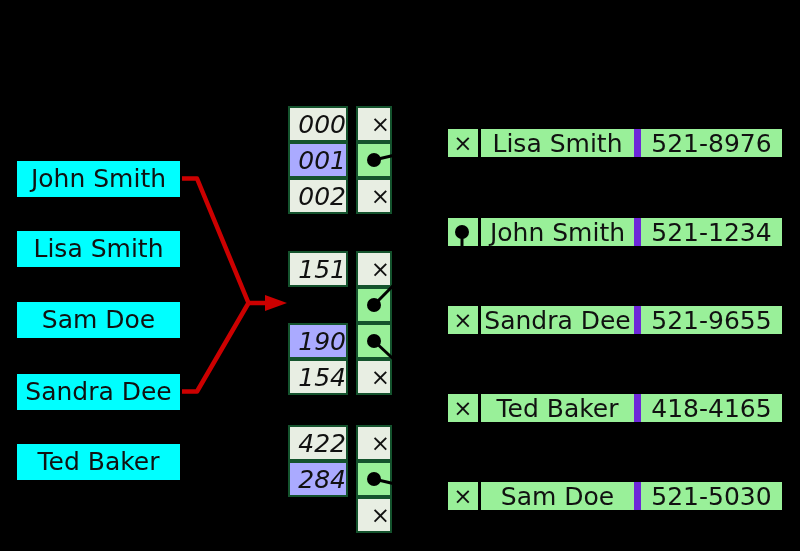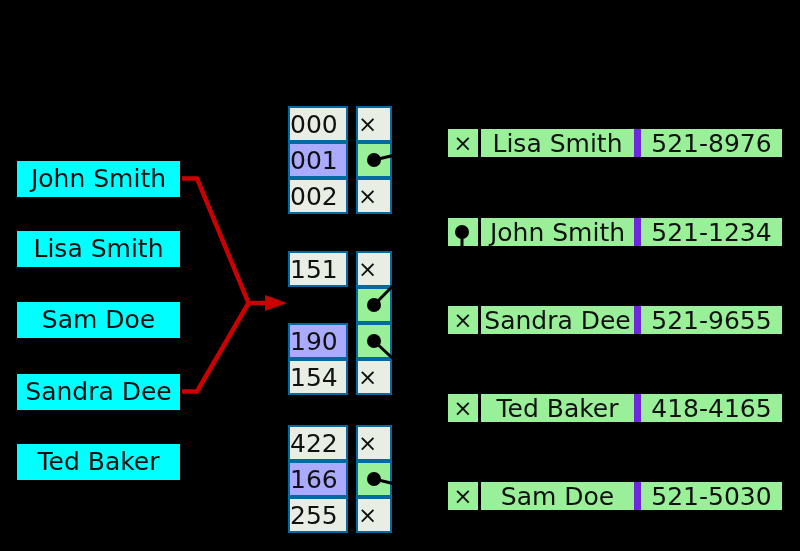--- a/index.html
+++ b/index.html
@@ -11,23 +11,24 @@
   .key-box{
     position:absolute;left:17px;width:163px;height:36px;
     background:#00ffff;
     display:flex;align-items:center;justify-content:center;
     font-size:25px;line-height:36px;
   }
   
   .bucket-row{position:absolute;left:288px;width:104px;height:36px;}
   .bcell{
     position:absolute;top:0;height:36px;box-sizing:border-box;
-    border:2px solid #0369a1;
-    display:flex;align-items:center;justify-content:flex-start;
+    border:2px solid #14532d;
+    display:flex;align-items:center;justify-content:flex-end;
     font-size:25px;
+    font-style:italic;
   }
   .bidx{left:0;width:60px;}
   .bptr{left:68px;width:36px;font-size:23px;}
   .cell-default{background:#e8eee3;}
   .cell-lavender{background:#aaaaff;}
   .cell-red{background:#ee3333;}
   .cell-green{background:#99f099;}
   
   .entry{
     position:absolute;left:446px;width:338px;height:32px;box-sizing:border-box;
@@ -115,28 +116,25 @@
   <div class="bucket-row" style="top:425px">
     <div class="bcell bidx cell-default">
         <span>422</span>
       </div>
     <div class="bcell bptr cell-default">
         <span>×</span>
       </div>
   </div>
   <div class="bucket-row" style="top:461px">
     <div class="bcell bidx cell-lavender">
-        <span>166</span>
+        <span>284</span>
       </div>
     <div class="bcell bptr cell-green"></div>
   </div>
   <div class="bucket-row" style="top:497px">
-    <div class="bcell bidx cell-default">
-        <span>255</span>
-      </div>
     <div class="bcell bptr cell-default">
         <span>×</span>
       </div>
   </div>
 
   <div class="entry" style="top:127px">
     <div class="ecell e1">
         <span></span>
         <span>×</span>
       </div>

